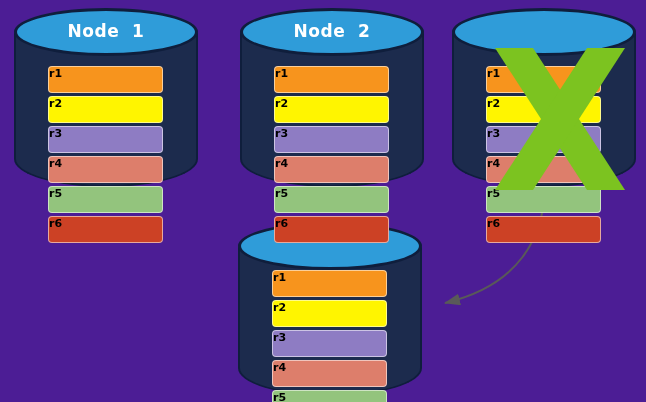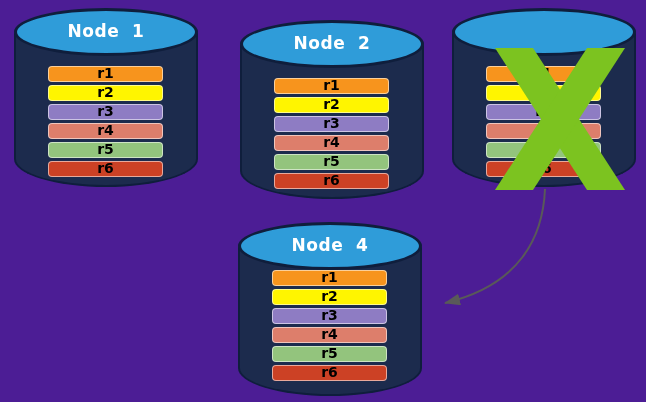--- a/index.html
+++ b/index.html
@@ -6,21 +6,21 @@
   .canvas {
     position: relative;
     width: 646px;
     height: 402px;
     background: #4c1d95;
     overflow: hidden;
     font-family: "DejaVu Sans", "Liberation Sans", sans-serif;
   }
   .node { position: absolute; width: 184px; }
   .node-1 { left: 14px;  top: 8px;   height: 179px; }
-  .node-2 { left: 240px; top: 20px;   height: 179px; }
+  .node-2 { left: 240px; top: 8px;   height: 179px; }
   .node-3 { left: 452px; top: 8px;   height: 179px; }
   .node-4 { left: 238px; top: 222px; height: 174px; }
 
   .cyl-body {
     position: absolute; left: 0; right: 0; top: 24px; bottom: 0;
     z-index: 1;
     border: 2px solid #0f1e3c; border-top: none;
     box-sizing: border-box;
     border-radius: 2px 2px 50% 50% / 2px 2px 28px 28px;
   }
@@ -41,27 +41,27 @@
     letter-spacing: 0.5px;
     white-space: pre;
   }
   .bars {
     position: absolute; left: 34px; right: 35px; top: 58px;
     z-index: 4;
     display: flex; flex-direction: column; gap: 3px;
   }
   .node-4 .bars { top: 48px; }
   .bar {
-    height: 16px;
+    height: 27px;
     box-sizing: border-box;
     border: 1px solid rgba(255,255,255,0.55);
     border-radius: 4px;
-    text-align: center;
+    text-align: left;
     color: #000000;
-    font-size: 14px;
+    font-size: 11px;
     font-weight: bold;
     line-height: 13px;
   }
   .x-mark {
     position: absolute; left: 0; top: 0;
     z-index: 5;
     overflow: visible;
   }
   .arrow-svg { position: absolute; left: 0; top: 0; z-index: 0; }
 </style>
@@ -120,21 +120,20 @@
     </div>
     <svg class="x-mark" width="184" height="184" viewBox="0 0 184 184">
       <polygon points="43,40 81,40 173,182 135,182" fill="#7CC320"></polygon>
       <polygon points="135,40 173,40 81,182 43,182" fill="#7CC320"></polygon>
     </svg>
   </div>
 
   <div class="node node-4">
     <div class="cyl-body" style="background-color: rgb(28, 43, 77);"></div>
     <div class="cyl-top" style="background-color: rgb(47, 156, 217);"></div>
-    <div class="node-title">Node  4</div>
     <div class="bars">
       <div class="bar" style="background-color: rgb(247, 148, 29);">r1</div>
       <div class="bar" style="background-color: rgb(255, 245, 0);">r2</div>
       <div class="bar" style="background-color: rgb(142, 124, 195);">r3</div>
       <div class="bar" style="background-color: rgb(221, 126, 107);">r4</div>
       <div class="bar" style="background-color: rgb(147, 196, 125);">r5</div>
       <div class="bar" style="background-color: rgb(204, 65, 37);">r6</div>
     </div>
   </div>
 

